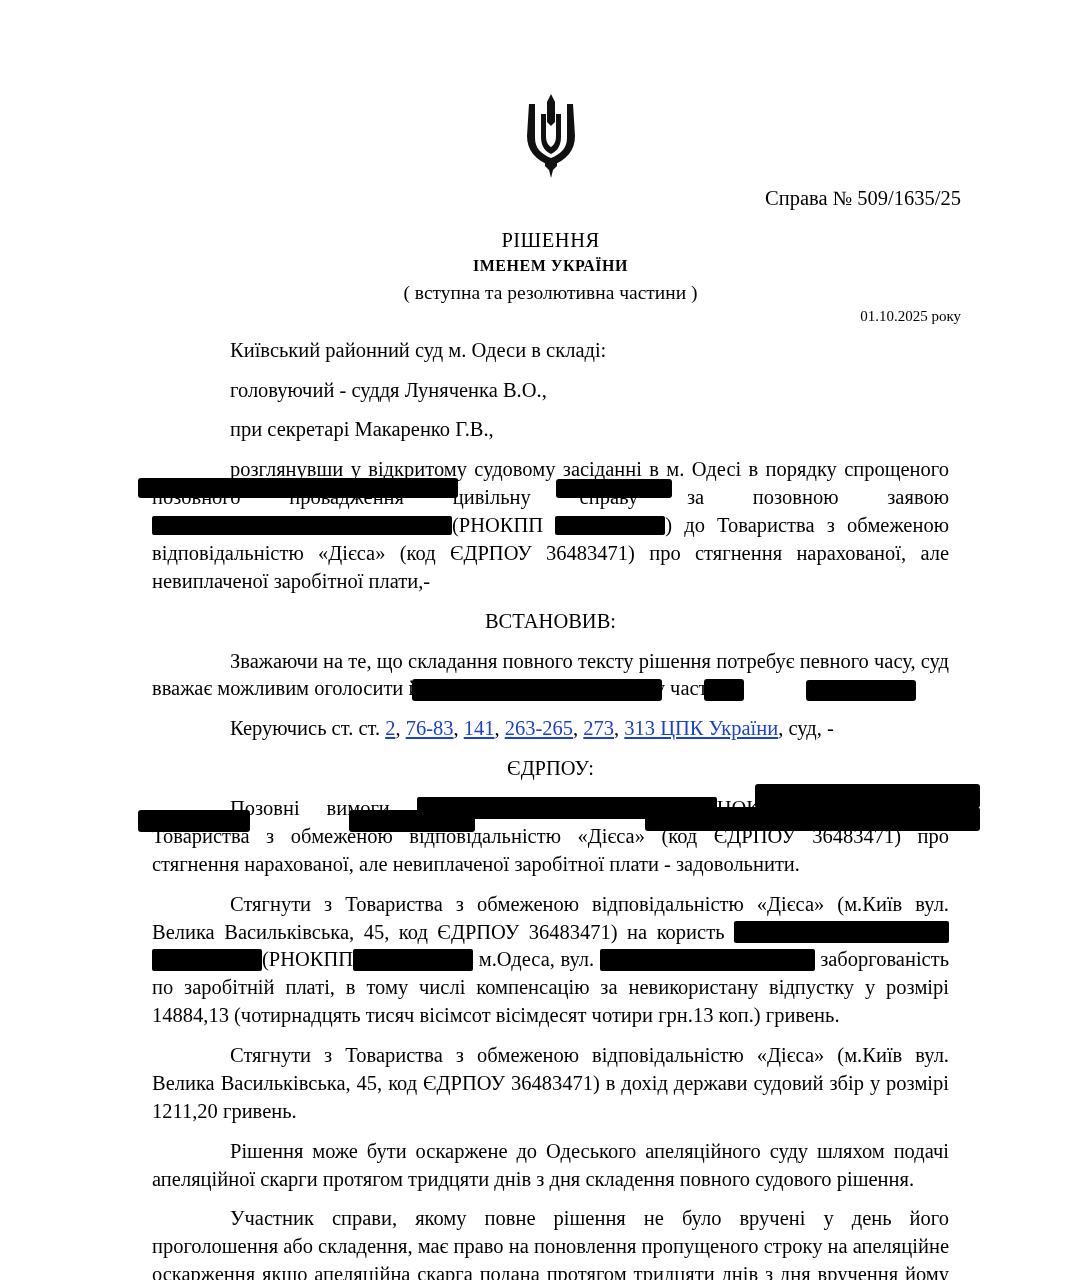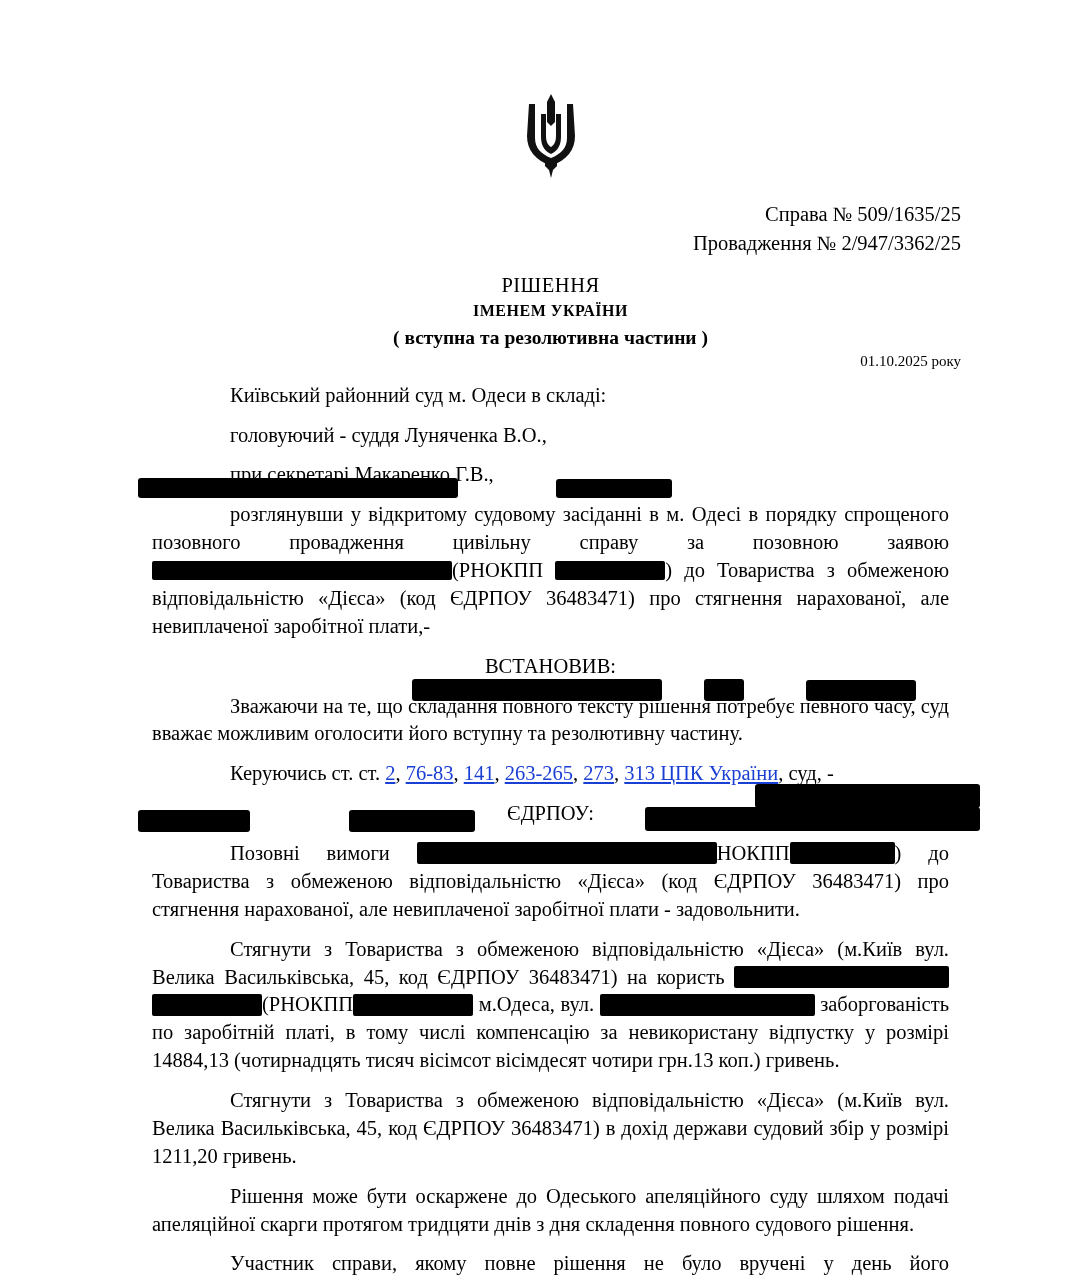--- a/index.html
+++ b/index.html
@@ -32,42 +32,42 @@
     display: inline-block;
     width: 60px;
     height: 88px;
   }
 
   
   .case-lines {
     text-align: right;
     font-size: 20.5px;
     line-height: 1.42;
-    margin-top: 16px;
+    margin-top: 0;
   }
   .case-lines div { white-space: nowrap; }
 
   .title-block {
     text-align: center;
     margin-top: 14px;
   }
   .title-main {
     font-weight: normal;
     font-size: 20.5px;
     letter-spacing: 0.5px;
     line-height: 1.35;
   }
   .title-sub {
     font-weight: bold;
     font-size: 16px;
     letter-spacing: 0.5px;
     line-height: 1.35;
   }
   .title-part {
-    font-weight: bold;
+    font-weight: normal;
     font-size: 19.5px;
     line-height: 1.5;
     margin-top: 2px;
   }
 
   .date-line {
     text-align: right;
     font-size: 15px;
     margin-top: 0;
   }
@@ -123,21 +123,20 @@
           <path d="M20 22 L25 22 L25 44 C25 50 27 53 30 55 L30 62 C22 58 20 52 20 44 Z"></path>
           <path d="M40 22 L35 22 L35 44 C35 50 33 53 30 55 L30 62 C38 58 40 52 40 44 Z"></path>
           <path d="M24 68 L36 68 L36 74 L32 78 L30 86 L28 78 L24 74 Z"></path>
         </g>
       </svg>
     </span>
   </div>
 
   <div class="case-lines">
     <div>Справа № 509/1635/25</div>
-    <div>Провадження № 2/947/3362/25</div>
   </div>
 
   <div class="title-block">
     <div class="title-main">РІШЕННЯ</div>
     <div class="title-sub">ІМЕНЕМ  УКРАЇНИ</div>
     <div class="title-part">( вступна та резолютивна частини )</div>
   </div>
 
   <div class="date-line">01.10.2025 року</div>
 

